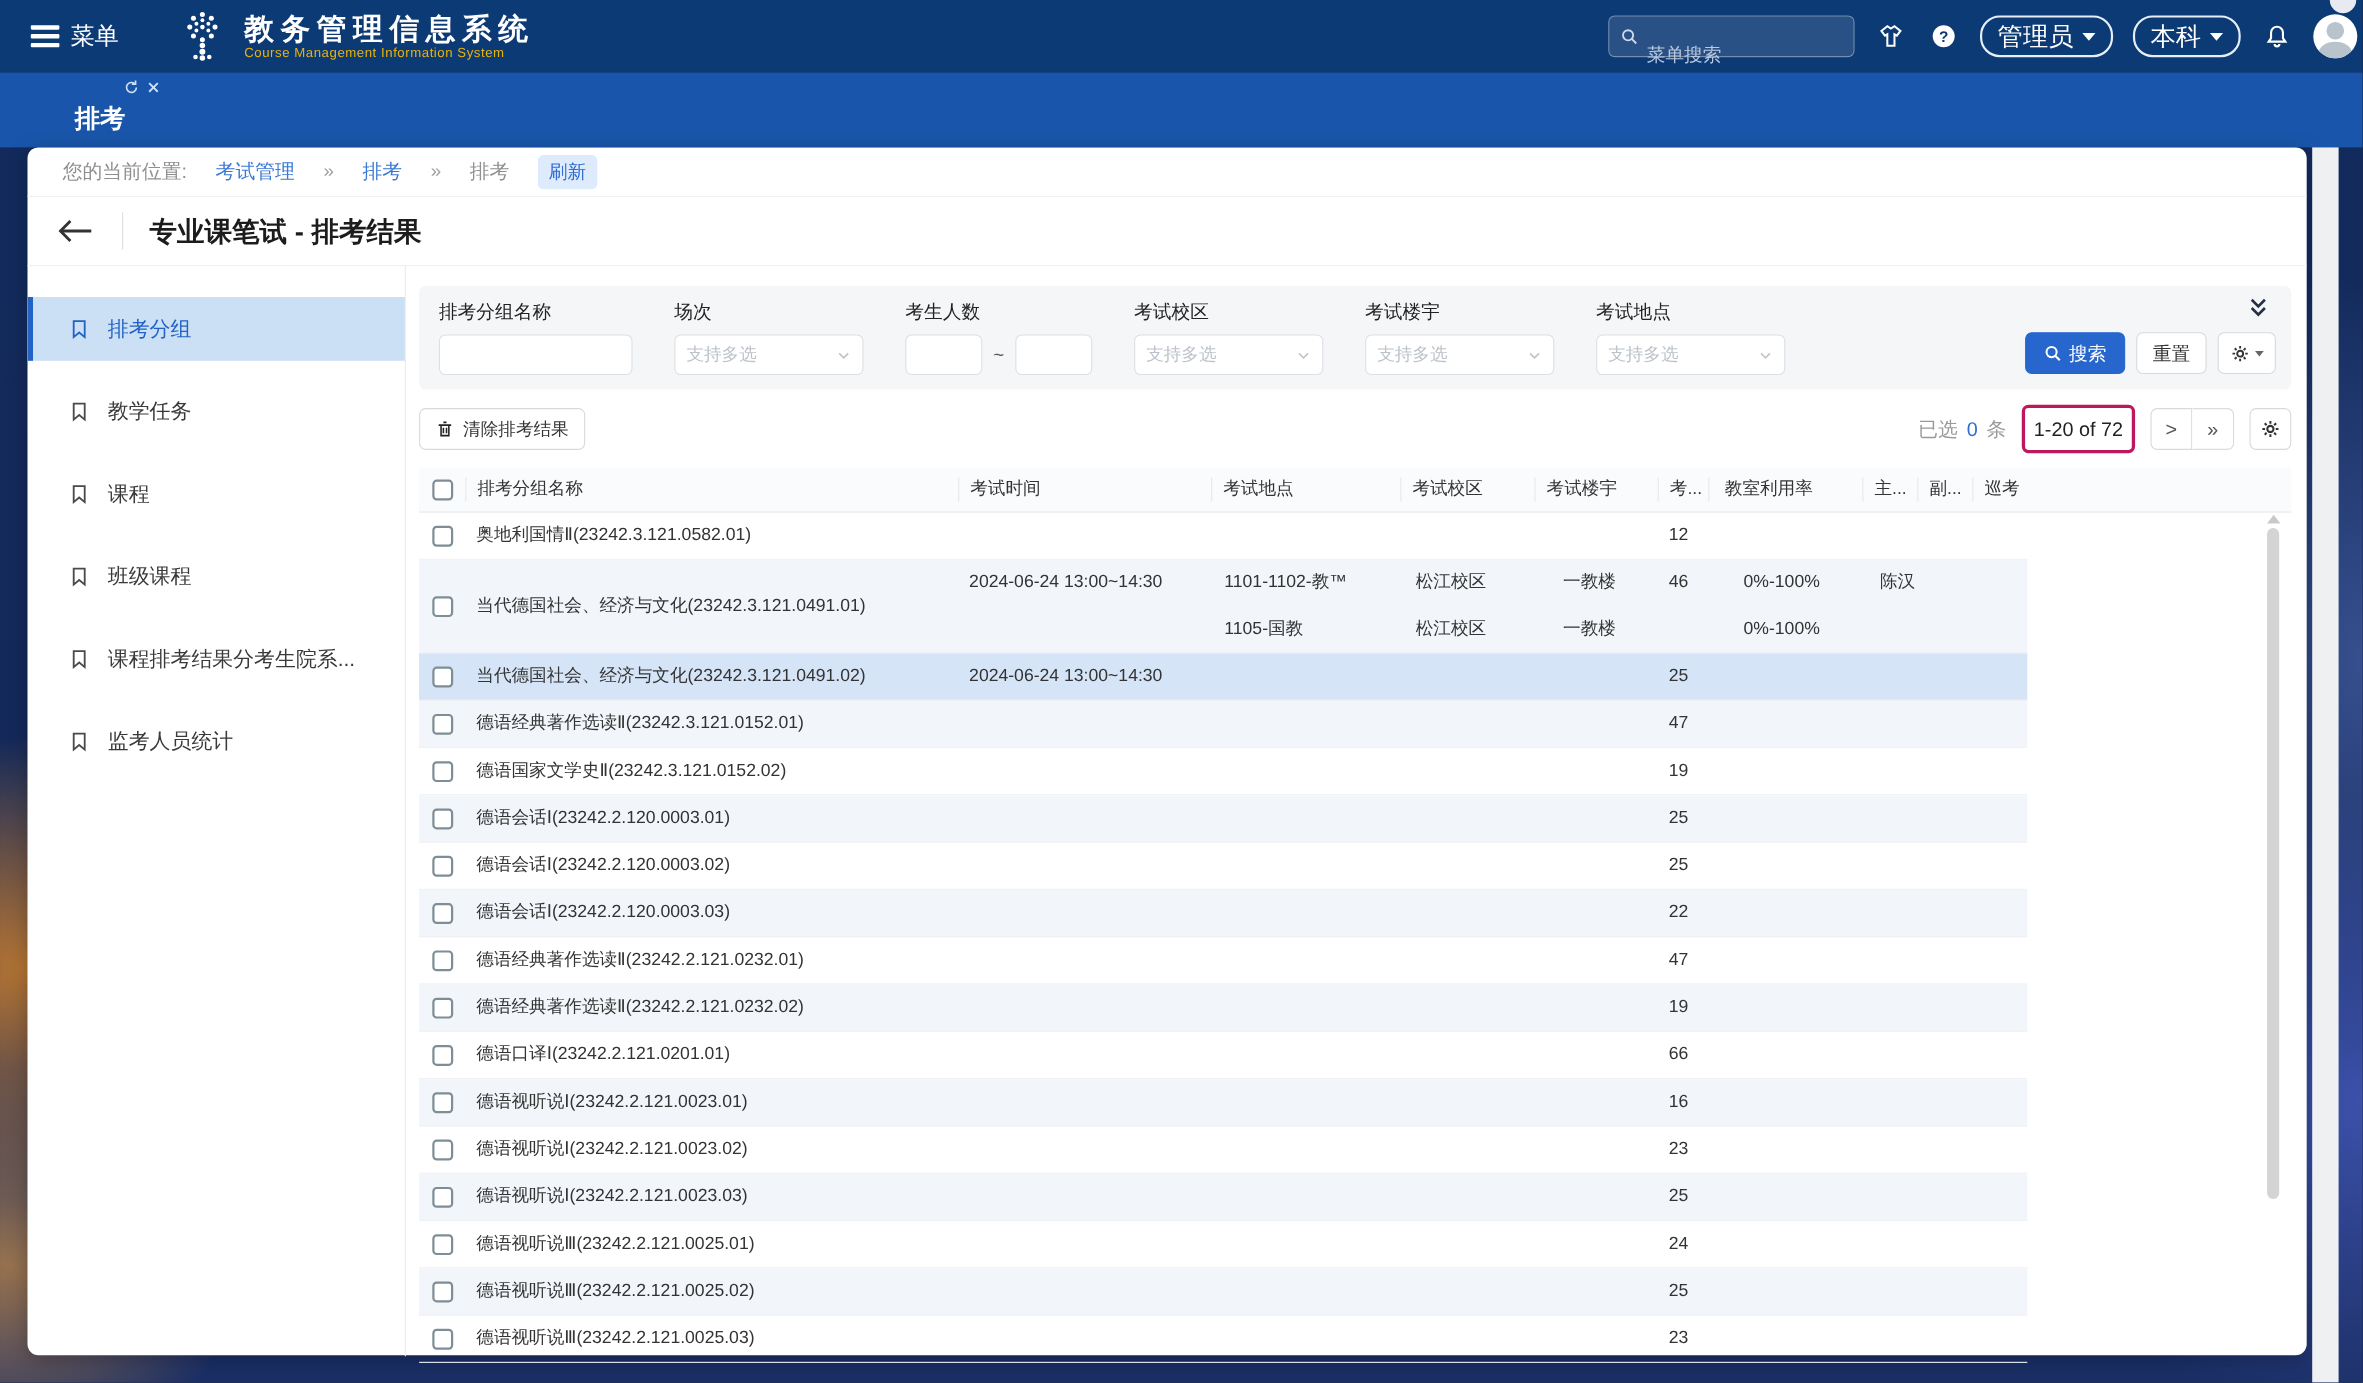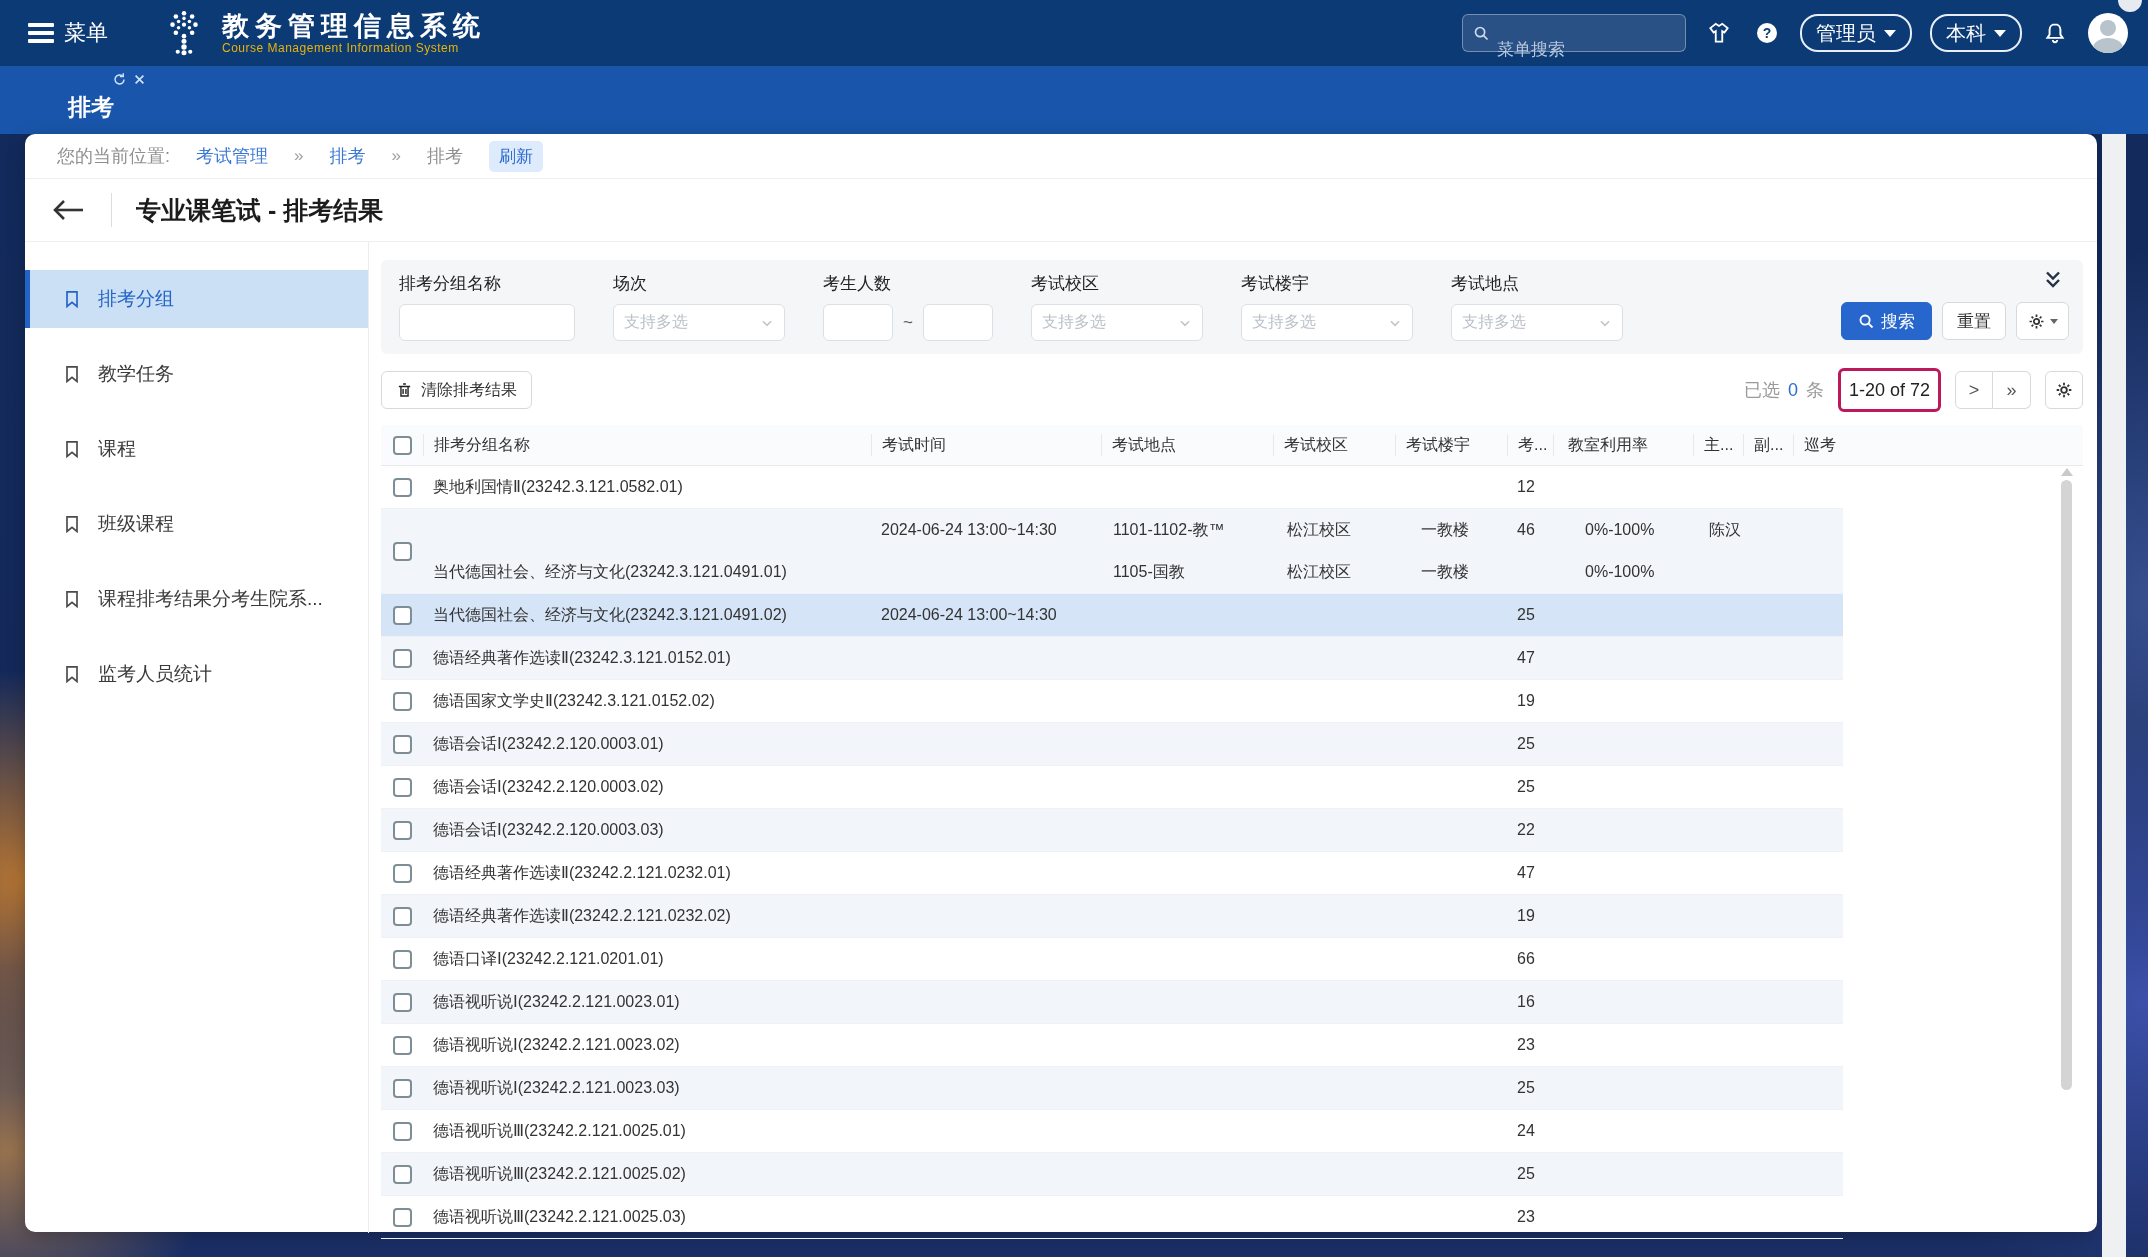--- a/index.html
+++ b/index.html
@@ -15,21 +15,21 @@
   .hamburger{margin-left:28px;display:flex;flex-direction:column;gap:4px;cursor:pointer;}
   .hamburger span{display:block;width:26px;height:4px;background:#fff;border-radius:1px;}
   .menu-label{font-size:22px;margin-left:10px;}
   .logo{margin-left:52px;display:flex;align-items:center;gap:14px;}
   .app-titles .cn{font-size:27px;font-weight:bold;letter-spacing:6px;line-height:30px;}
   .app-titles .en{font-size:12px;color:#eab308;letter-spacing:.5px;}
   .top-right{position:absolute;left:1462px;top:0;height:66px;display:flex;align-items:center;gap:18px;}
   .menu-search{width:202px;height:36px;border:1px solid rgba(255,255,255,.35);background:rgba(255,255,255,.12);border-radius:6px;display:flex;align-items:center;padding:0 10px;gap:7px;}
   .menu-search .ph{color:#b9c8de;font-size:17px;margin-top:32px;}
   .icon-btn{display:flex;align-items:center;justify-content:center;width:30px;height:30px;cursor:pointer;}
-  .pill{height:34px;border:2px solid #e8eef7;border-radius:18px;display:flex;align-items:center;gap:8px;padding:0 14px;font-size:20px;cursor:pointer;}
+  .pill{height:34px;border:2px solid #e8eef7;border-radius:18px;display:flex;align-items:center;gap:8px;padding:0 14px;font-size:23px;cursor:pointer;}
   .caret-down-w{width:0;height:0;border-left:6px solid transparent;border-right:6px solid transparent;border-top:7px solid #fff;}
   .avatar{width:40px;height:40px;border-radius:50%;background:#fff;position:relative;overflow:hidden;}
   .avatar .head{position:absolute;left:12px;top:7px;width:16px;height:16px;border-radius:50%;background:#b9c3cc;}
   .avatar .body{position:absolute;left:5px;top:25px;width:30px;height:20px;border-radius:50% 50% 0 0;background:#b9c3cc;}
   .corner-circle{position:absolute;right:6px;top:-12px;width:24px;height:24px;border-radius:50%;background:#fff;opacity:.9;}
   .tabbar{position:absolute;left:0;top:66px;width:100%;height:68px;background:#1956ab;color:#fff;}
   .tab{position:absolute;left:68px;top:26px;font-size:23px;font-weight:bold;}
   .tab-icons{position:absolute;left:112px;top:6px;display:flex;gap:6px;align-items:center;color:#cfe0f5;}
   
   .card{position:absolute;left:25px;top:134px;width:2072px;height:1098px;background:#fff;border-radius:10px;box-shadow:0 4px 18px rgba(0,0,0,.25);}
@@ -426,21 +426,21 @@
                   <div class="ln"></div>
                 </div>
                 <div class="td c10">
                   <div class="ln"></div>
                 </div>
               </div>
               <div class="trow stripe">
                 <div class="td c0 cell-sel">
                   <div class="cbx"></div>
                 </div>
-                <div class="td c1" style="justify-content: flex-end;">
+                <div class="td c1" style="justify-content: center;">
                   <div class="ln">当代德国社会、经济与文化(23242.3.121.0491.01)</div>
                 </div>
                 <div class="td c2" style="justify-content: flex-start;">
                   <div class="ln">2024-06-24 13:00~14:30</div>
                 </div>
                 <div class="td c3">
                   <div class="ln">1101-1102-教™</div>
                   <div class="ln">1105-国教</div>
                 </div>
                 <div class="td c4">

